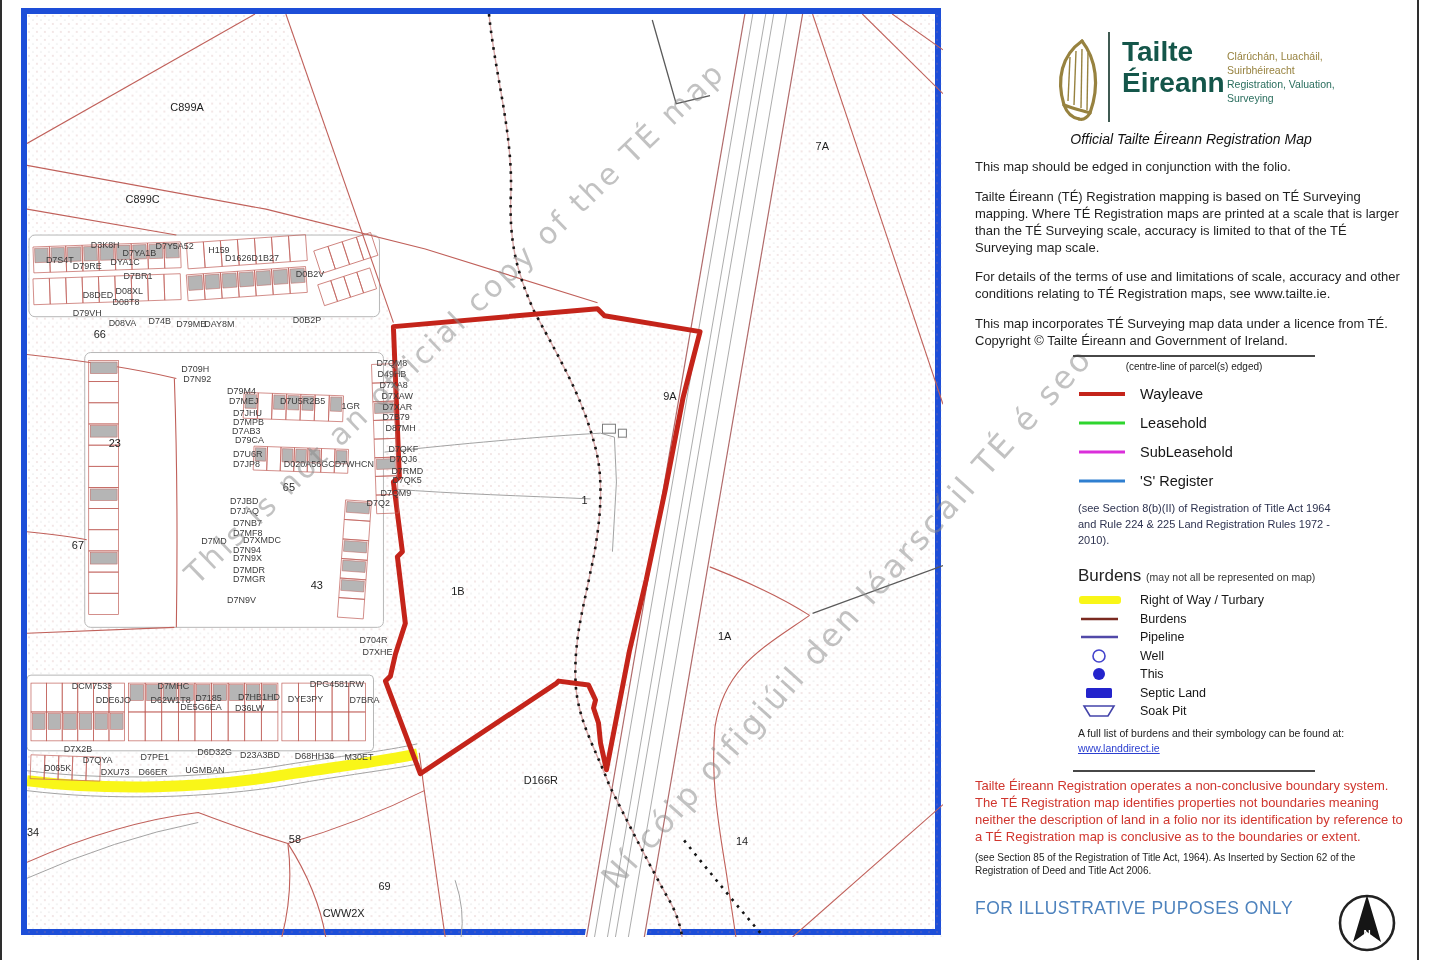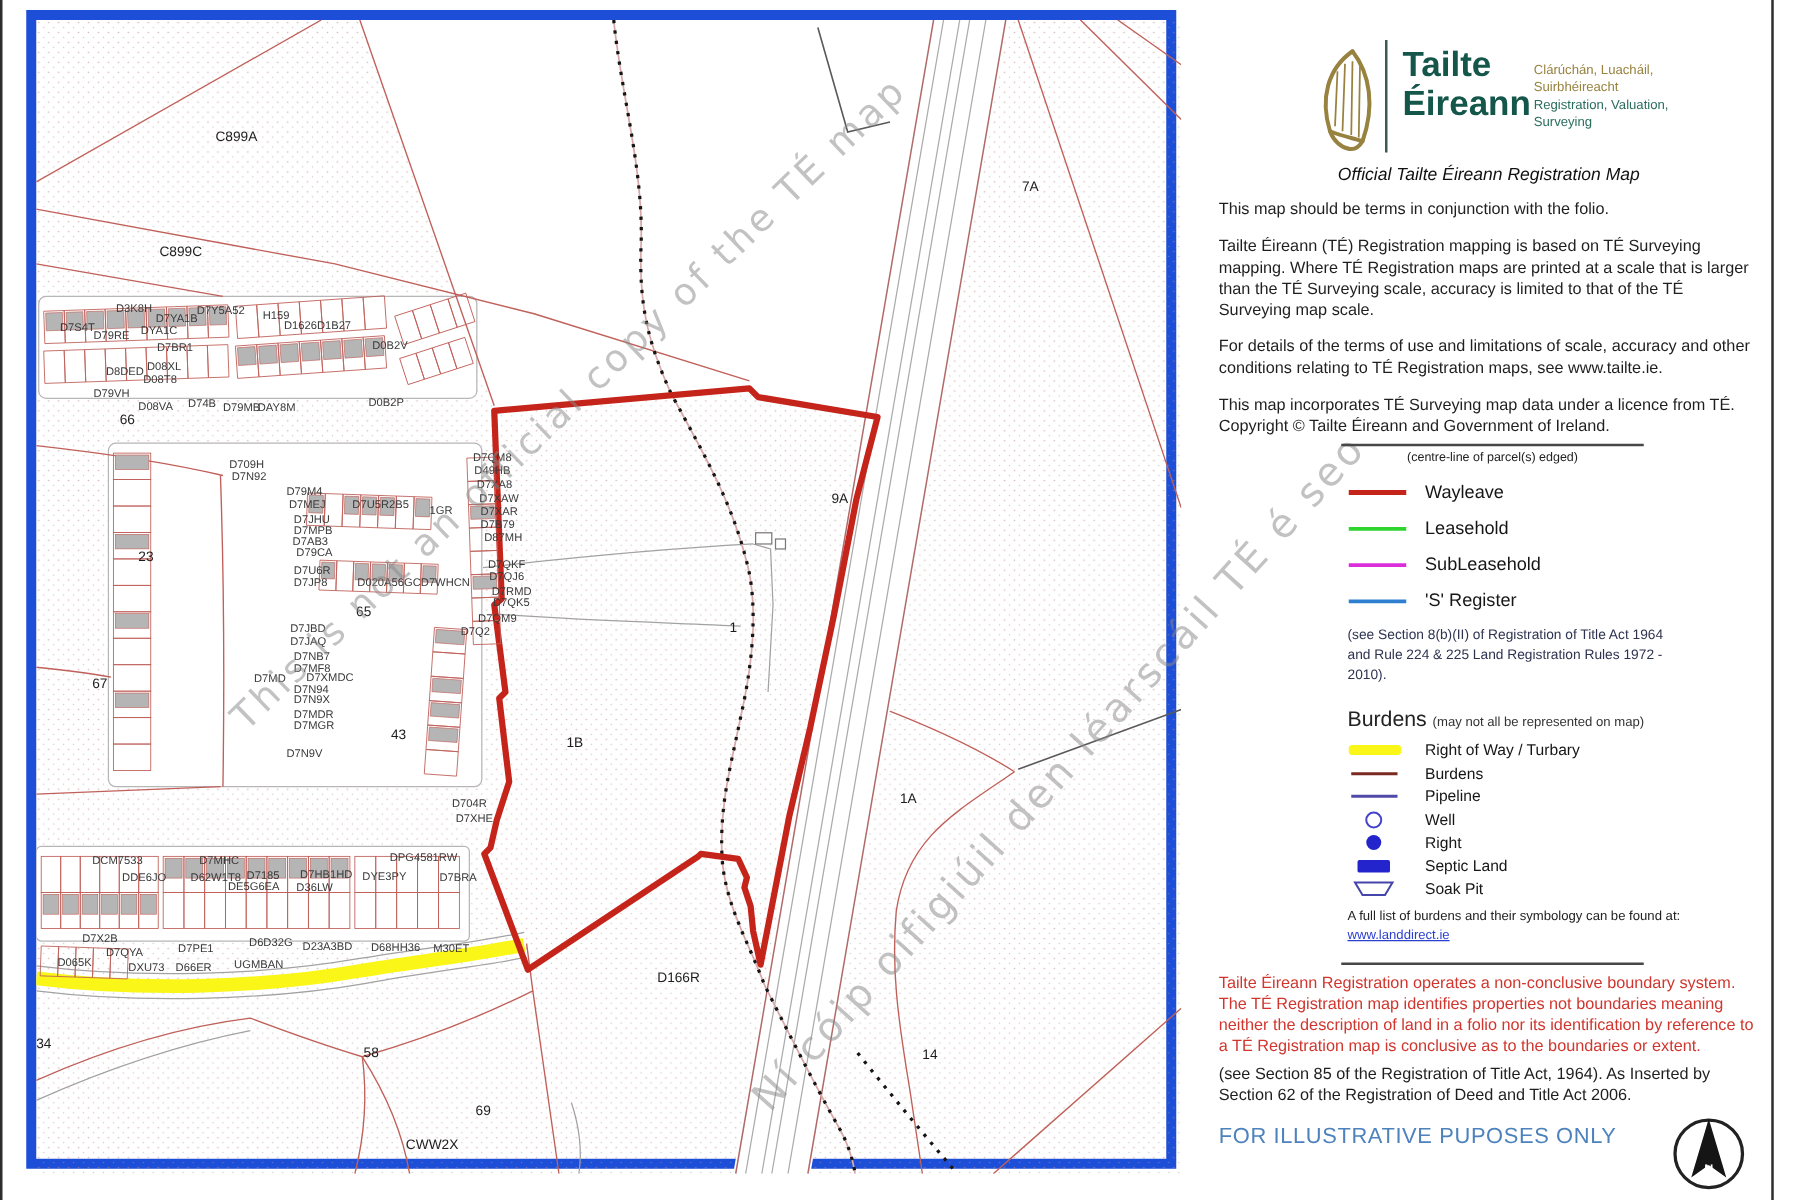--- a/index.html
+++ b/index.html
@@ -1,20 +1,20 @@
 <!DOCTYPE html>
 <html><head>
 <meta charset="utf-8">
 <style>
   html,body{margin:0;padding:0;background:#fff;}
   body{width:1440px;height:960px;position:relative;overflow:hidden;
        font-family:"Liberation Sans",sans-serif;color:#1f1f1f;}
   .edge{position:absolute;top:0;width:2px;height:960px;background:#2e2e2e;}
   #map-frame{position:absolute;left:21px;top:8px;width:920px;height:927px;
-             border:8px solid #1d4ed8;box-sizing:border-box;background:#fff;}
+             border:6px solid #1d4ed8;box-sizing:border-box;background:#fff;}
   #map-frame svg{display:block;}
   #wm-overlay{position:absolute;left:0;top:0;pointer-events:none;}
   .wm{font-family:"DejaVu Sans",sans-serif;fill:rgba(138,138,138,.52);letter-spacing:3px;}
   
   .rl{stroke:var(--map-red);fill:none;stroke-width:1.1px;}
   .gl{stroke:#a2a2a2;fill:none;stroke-width:1px;}
   .dk{stroke:#5a5a5a;fill:none;stroke-width:1.3px;}
   .thick{stroke:var(--freehold);stroke-width:5px;fill:none;stroke-linejoin:round;}
   .white{fill:#fff;}
   .street{fill:#fff;stroke:#b6b6b6;stroke-width:1px;}
@@ -52,21 +52,21 @@
   #burdens-head small{font-size:10.5px;color:#333;margin-top:28px;}
   #burden-rows{position:absolute;left:113px;top:591px;}
   .brow{display:flex;align-items:center;height:18.5px;}
   .brow svg{width:46px;height:16px;margin-right:16px;flex:none;}
   .brow span{font-size:12.5px;color:#161616;}
   #burden-footer{position:absolute;left:113px;top:726px;width:270px;font-size:10.5px;
                  line-height:1.4;color:#222;}
   #burden-footer a{color:var(--linkb);}
   #warning{position:absolute;left:10px;top:778px;width:434px;font-size:13px;
            line-height:1.3;color:var(--warn);}
-  #statute{position:absolute;left:10px;top:851px;width:434px;font-size:13px;line-height:1.3;}
+  #statute{position:absolute;left:10px;top:851px;width:434px;font-size:10px;line-height:1.3;}
   #illustrative{position:absolute;left:10px;top:898px;font-size:17.5px;letter-spacing:.5px;
                 color:var(--illus);}
   #compass{position:absolute;left:1336px;top:892px;width:62px;height:62px;}
   #compass text{font:bold 10px "Liberation Sans",sans-serif;fill:#fff;text-anchor:middle;}
   #creation{position:absolute;left:600px;top:939px;width:345px;text-align:center;
             font-size:13.5px;font-weight:600;color:#1c1c1c;margin-top:36px;}
   #harp{position:absolute;left:83px;top:35px;}
 </style>
 </head>
 <body style="--freehold: #c4241a; --map-red: #c0605a; --rowy: #f9f618; --bld: #b5b5b5; --brandg: #14564a; --brandy: #97823f; --warn: #d0362e; --illus: #4d82bd; --linkb: #2b3fd0;">
@@ -492,21 +492,21 @@
   <div id="tagline">
     <div class="ir">Clárúchán, Luacháil,</div>
     <div class="ir">Suirbhéireacht</div>
     <div class="en">Registration, Valuation,</div>
     <div class="en">Surveying</div>
   </div>
 
   <div id="panel-title">Official Tailte Éireann Registration Map</div>
 
   <div id="paras">
-    <p>This map should be terms in conjunction with the folio.</p>
+    <p>This map should be edged in conjunction with the folio.</p>
     <p>Tailte Éireann (TÉ) Registration mapping is based on TÉ Surveying mapping. Where TÉ Registration maps are printed at a scale that is larger than the TÉ Surveying scale, accuracy is limited to that of the TÉ Surveying map scale.</p>
     <p>For details of the terms of use and limitations of scale, accuracy and other conditions relating to TÉ Registration maps, see www.tailte.ie.</p>
     <p>This map incorporates TÉ Surveying map data under a licence from TÉ. Copyright © Tailte Éireann and Government of Ireland.</p>
   </div>
 
   <div class="divline" style="top:355px"></div>
   <div id="centerline-note">(centre-line of parcel(s) edged)</div>
 
   <div id="legend-rows">
       <div class="lrow">
@@ -564,21 +564,21 @@
       <div class="brow">
         <svg viewBox="0 0 46 16">
           <circle cx="21" cy="8" r="6" fill="none" stroke="#4444cc" stroke-width="1.6"></circle>
         </svg>
     <span>Well</span>
       </div>
       <div class="brow">
         <svg viewBox="0 0 46 16">
           <circle cx="21" cy="8" r="6" fill="#2424cc"></circle>
         </svg>
-    <span>Right</span>
+    <span>This</span>
       </div>
       <div class="brow">
         <svg viewBox="0 0 46 16">
           <rect x="8" y="3" width="26" height="10" rx="1.5" fill="#2424cc"></rect>
         </svg>
     <span>Septic Land</span>
       </div>
       <div class="brow">
         <svg viewBox="0 0 46 16">
           <path d="M6,3 H36 L30,13 H12 Z" fill="none" stroke="#4444aa" stroke-width="1.6"></path>

